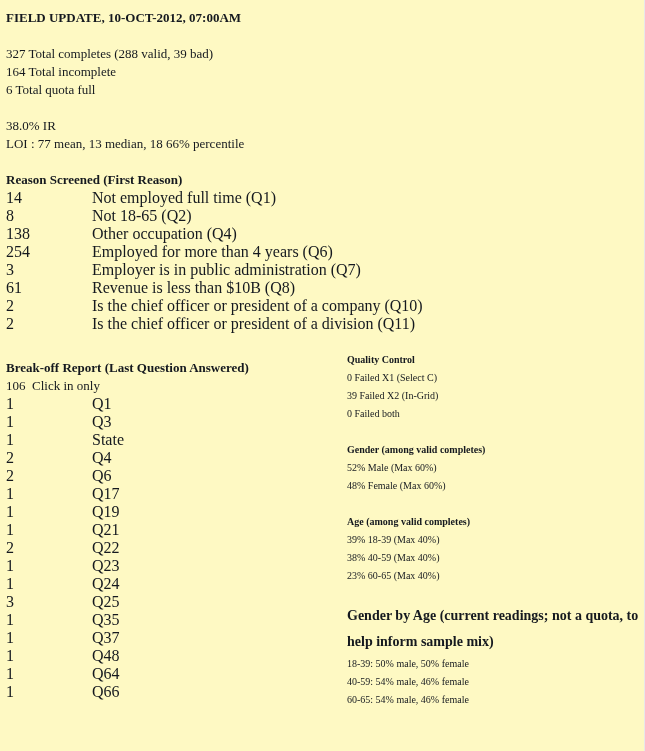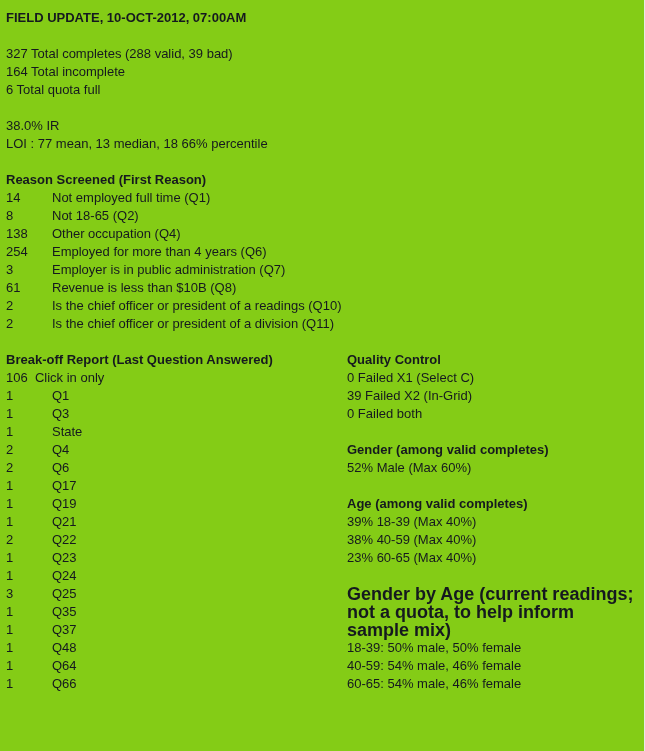--- a/index.html
+++ b/index.html
@@ -17,73 +17,75 @@
     position: relative;
   }
   #page {
     position: absolute;
     left: 0;
     top: 0;
     width: 645px;
     height: 751px;
     box-sizing: border-box;
     border-right: 1px solid #e8e8ea;
-    background: #84cc16;
+    background: #fef9c3;
+    font-family: Liberation Serif, serif;
   }
   .pad {
     padding: 9px 0 0 6px;
   }
   .line {
     height: 18px;
     line-height: 18px;
     font-size: 13px;
     white-space: pre;
   }
   .bold {
     font-weight: bold;
   }
   .spacer {
     height: 18px;
   }
   
   .row {
     height: 18px;
     line-height: 18px;
-    font-size: 13px;
+    font-size: 16px;
     display: flex;
   }
   .row .count {
     width: 46px;
     flex: 0 0 46px;
     white-space: pre;
   }
   .row .label {
     white-space: pre;
+    margin-left: 40px;
   }
   
   .cols {
     display: flex;
     align-items: center;
   }
   .col-left {
     width: 341px;
     flex: 0 0 341px;
   }
   .col-right {
     flex: 1 1 auto;
   }
   .qc-line {
     height: 18px;
     line-height: 18px;
-    font-size: 13px;
+    font-size: 10px;
     white-space: pre;
   }
   .qc-wrap {
-    line-height: 18px;
-    font-size: 18px;
+    line-height: 26px;
+    font-size: 14px;
     font-weight: bold;
     max-width: 292px;
   }
 </style>
 </head>
 <body>
 
 <div id="page">
   <div class="pad">
 
@@ -128,21 +130,21 @@
       <div class="row">
         <span class="count">3</span>
         <span class="label">Employer is in public administration (Q7)</span>
       </div>
       <div class="row">
         <span class="count">61</span>
         <span class="label">Revenue is less than $10B (Q8)</span>
       </div>
       <div class="row">
         <span class="count">2</span>
-        <span class="label">Is the chief officer or president of a readings (Q10)</span>
+        <span class="label">Is the chief officer or president of a company (Q10)</span>
       </div>
       <div class="row">
         <span class="count">2</span>
         <span class="label">Is the chief officer or president of a division (Q11)</span>
       </div>
     </div>
 
     <div class="spacer"></div>
 
     <div class="cols">
@@ -228,20 +230,21 @@
           <div class="qc-line">0 Failed X1 (Select C)</div>
           <div class="qc-line">39 Failed X2 (In-Grid)</div>
           <div class="qc-line">0 Failed both</div>
         </div>
 
         <div class="spacer"></div>
 
         <div>
           <div class="qc-line bold">Gender (among valid completes)</div>
           <div class="qc-line">52% Male (Max 60%)</div>
+          <div class="qc-line">48% Female (Max 60%)</div>
         </div>
 
         <div class="spacer"></div>
 
         <div>
           <div class="qc-line bold">Age (among valid completes)</div>
           <div class="qc-line">39% 18-39 (Max 40%)</div>
           <div class="qc-line">38% 40-59 (Max 40%)</div>
           <div class="qc-line">23% 60-65 (Max 40%)</div>
         </div>

